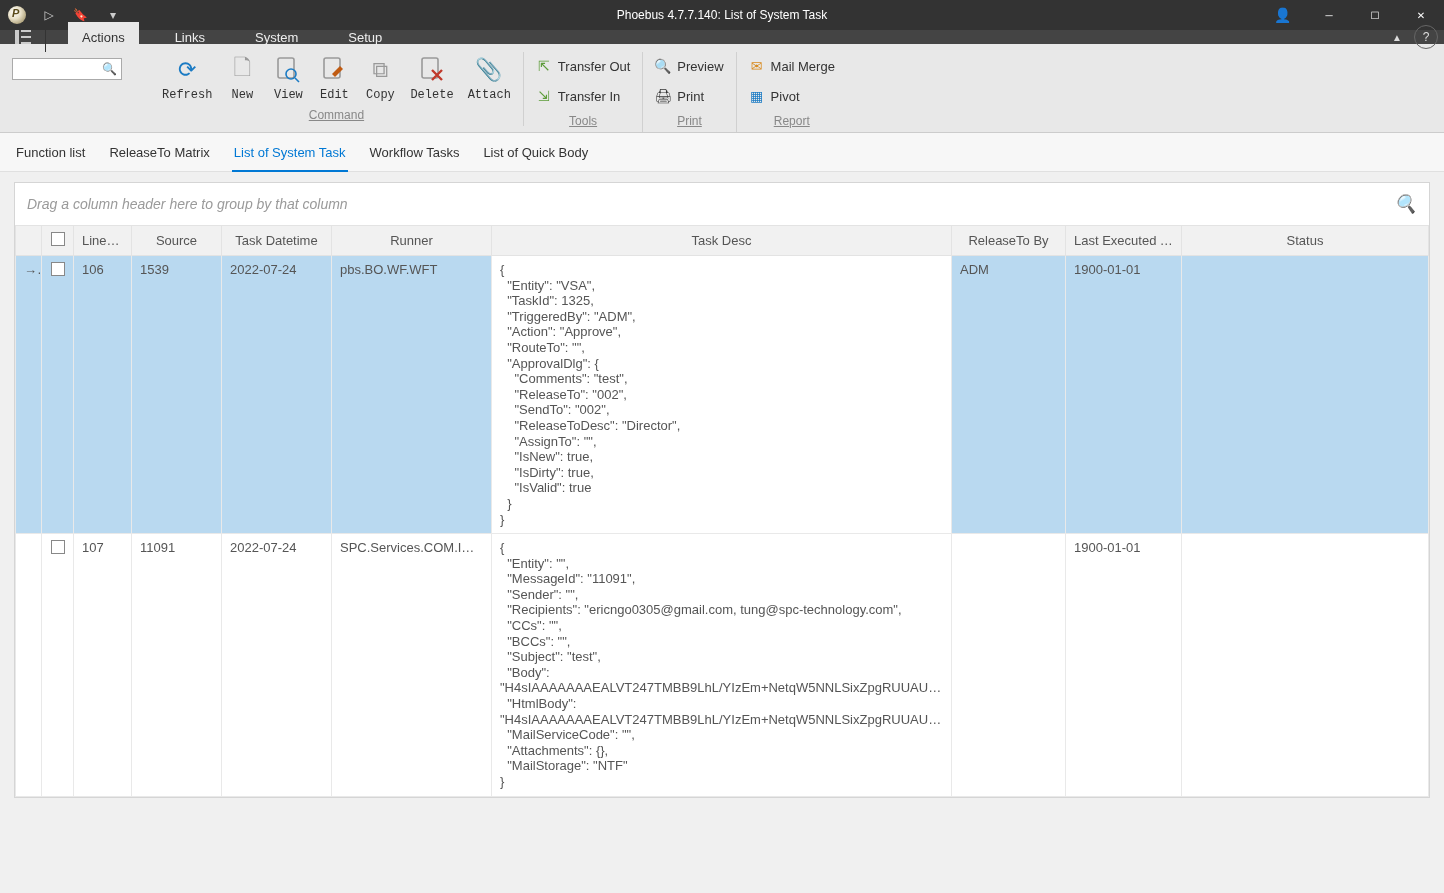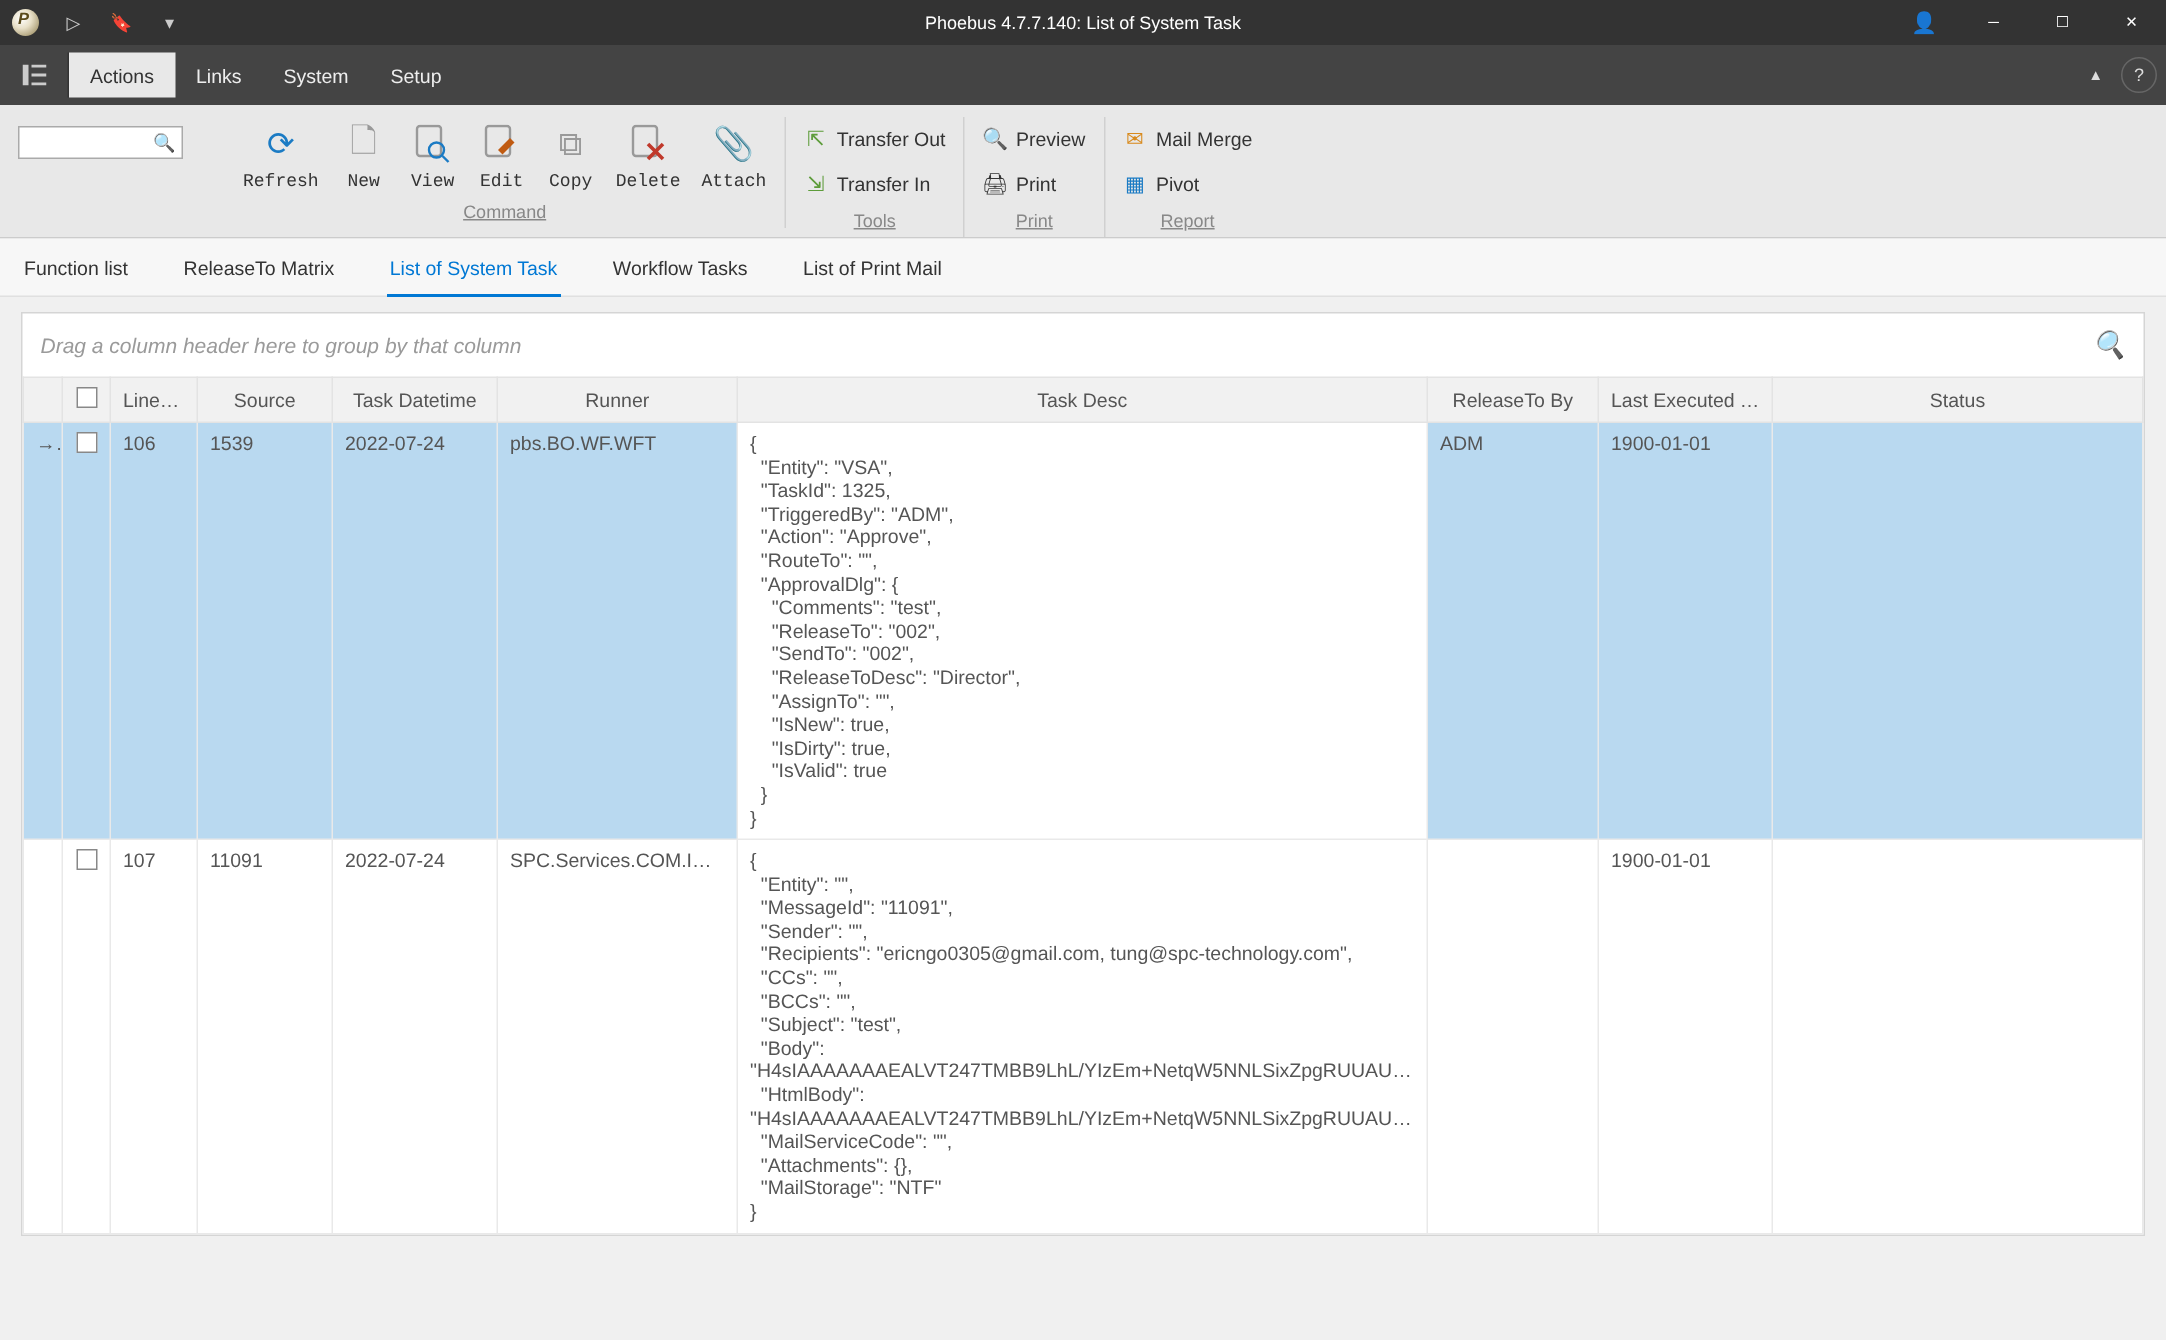--- a/index.html
+++ b/index.html
@@ -10,21 +10,21 @@
 .title-bar-left { display: flex; align-items: center; gap: 14px; padding-left: 8px; }
 .title-bar-icon { width: 18px; height: 18px; display: inline-flex; align-items: center; justify-content: center; color: #ccc; font-size: 12px; }
 .app-logo { width: 18px; height: 18px; border-radius: 50%; background: radial-gradient(circle at 35% 35%, #fff 0%, #e8e0c8 40%, #8a7a4a 100%); display:inline-block; position:relative; }
 .app-logo::after{content:"P"; position:absolute; left:4px; top:1px; font-size:11px; font-style:italic; color:#5a4a1a; font-weight:bold;}
 .title-text { position: absolute; left: 50%; transform: translateX(-50%); font-size: 12px; color: #fff; }
 .title-bar-right { margin-left: auto; display: flex; align-items: center; gap: 0; }
 .win-btn { width: 46px; height: 30px; display: flex; align-items: center; justify-content: center; color: #fff; cursor: pointer; font-size: 10px; }
 .win-btn.user { color: #8bc34a; font-size: 14px; }
 
 
-.menu-bar { height: 40px; background: #444; display: flex; align-items: center; position: relative; }
+.menu-bar { height: 14px; background: #444; display: flex; align-items: center; position: relative; gap: 22px; }
 .menu-icon { width: 46px; height: 30px; display: flex; align-items: center; justify-content: center; color: #ddd; border-right: 1px solid #333; cursor:pointer;}
 .menu-item { padding: 0 14px; height: 30px; display: flex; align-items: center; color: #eee; font-size: 13px; cursor: pointer; }
 .menu-item.active { background: #e8e8e8; color: #333; }
 .menu-bar-right { margin-left: auto; display: flex; align-items: center; padding-right: 6px; gap: 4px; }
 .menu-help { width: 24px; height: 24px; display:flex; align-items:center; justify-content:center; color:#ddd; border:1px solid #666; border-radius:50%; font-size:12px; cursor:pointer;}
 
 
 .ribbon { background: #e8e8e8; border-bottom: 1px solid #ccc; padding: 4px 0 0 0; }
 .ribbon-content { display: flex; align-items: flex-start; padding: 4px 12px 0 12px; }
 .search-box { width: 110px; height: 22px; border: 1px solid #aaa; background: #fff; margin-right: 28px; margin-top: 6px; display:flex; align-items:center; position:relative;}
@@ -34,21 +34,21 @@
 .ribbon-buttons { display: flex; gap: 2px; }
 .ribbon-btn { display: flex; flex-direction: column; align-items: center; justify-content: flex-start; padding: 2px 6px; cursor: pointer; min-width: 44px; }
 .ribbon-btn-icon { width: 32px; height: 32px; display: flex; align-items: center; justify-content: center; font-size: 22px; margin-bottom: 2px; }
 .ribbon-btn-label { font-size: 12px; color: #333; font-family: Liberation Mono, monospace; }
 .ribbon-group-label { font-size: 12px; color: #888; padding: 4px 0; text-decoration: underline; }
 .ribbon-stack { display:flex; flex-direction:column; gap:6px; padding:2px 0;}
 .ribbon-small-btn { display:flex; align-items:center; gap:6px; padding:2px 6px; cursor:pointer; font-size:13px; color:#333; height:24px;}
 .ribbon-small-icon { width:16px; height:16px; display:inline-flex; align-items:center; justify-content:center; font-size:14px;}
 
 
-.doc-tabs { background: #f7f7f7; border-bottom: 1px solid #e0e0e0; padding: 6px 14px 0 14px; display: flex; gap: 33px; }
+.doc-tabs { background: #f7f7f7; border-bottom: 1px solid #e0e0e0; padding: 6px 14px 0 14px; display: flex; gap: 20px; }
 .doc-tab { padding: 6px 2px 10px 2px; font-size: 13px; cursor: pointer; color:#333; border-bottom: 2px solid transparent; margin-bottom:-1px;}
 .doc-tab.active { color: #0078d4; border-bottom: 2px solid #0078d4; }
 
 
 .main-area { padding: 10px 14px; }
 .grid-wrap { border: 1px solid #d5d5d5; background: #fff; }
 .group-panel { padding: 10px 12px; color: #9a9a9a; font-size: 14px; font-style: italic; display:flex; align-items:center; justify-content:space-between;}
 .group-panel-search { width:22px; height:22px; display:flex; align-items:center; justify-content:center; color:#777; font-size:18px; cursor:pointer;}
 
 
@@ -215,21 +215,21 @@
       <div class="ribbon-group-label">Report</div>
     </div>
   </div>
 </div>
 
 <div class="doc-tabs">
   <div class="doc-tab">Function list</div>
   <div class="doc-tab">ReleaseTo Matrix</div>
   <div class="doc-tab active">List of System Task</div>
   <div class="doc-tab">Workflow Tasks</div>
-  <div class="doc-tab">List of Print Mail</div>
+  <div class="doc-tab">List of Quick Body</div>
 </div>
 
 <div class="main-area">
   <div class="grid-wrap">
     <div class="group-panel">
       <span>Drag a column header here to group by that column</span>
       <span class="group-panel-search">🔍</span>
     </div>
     <table class="grid-table">
       <colgroup>

